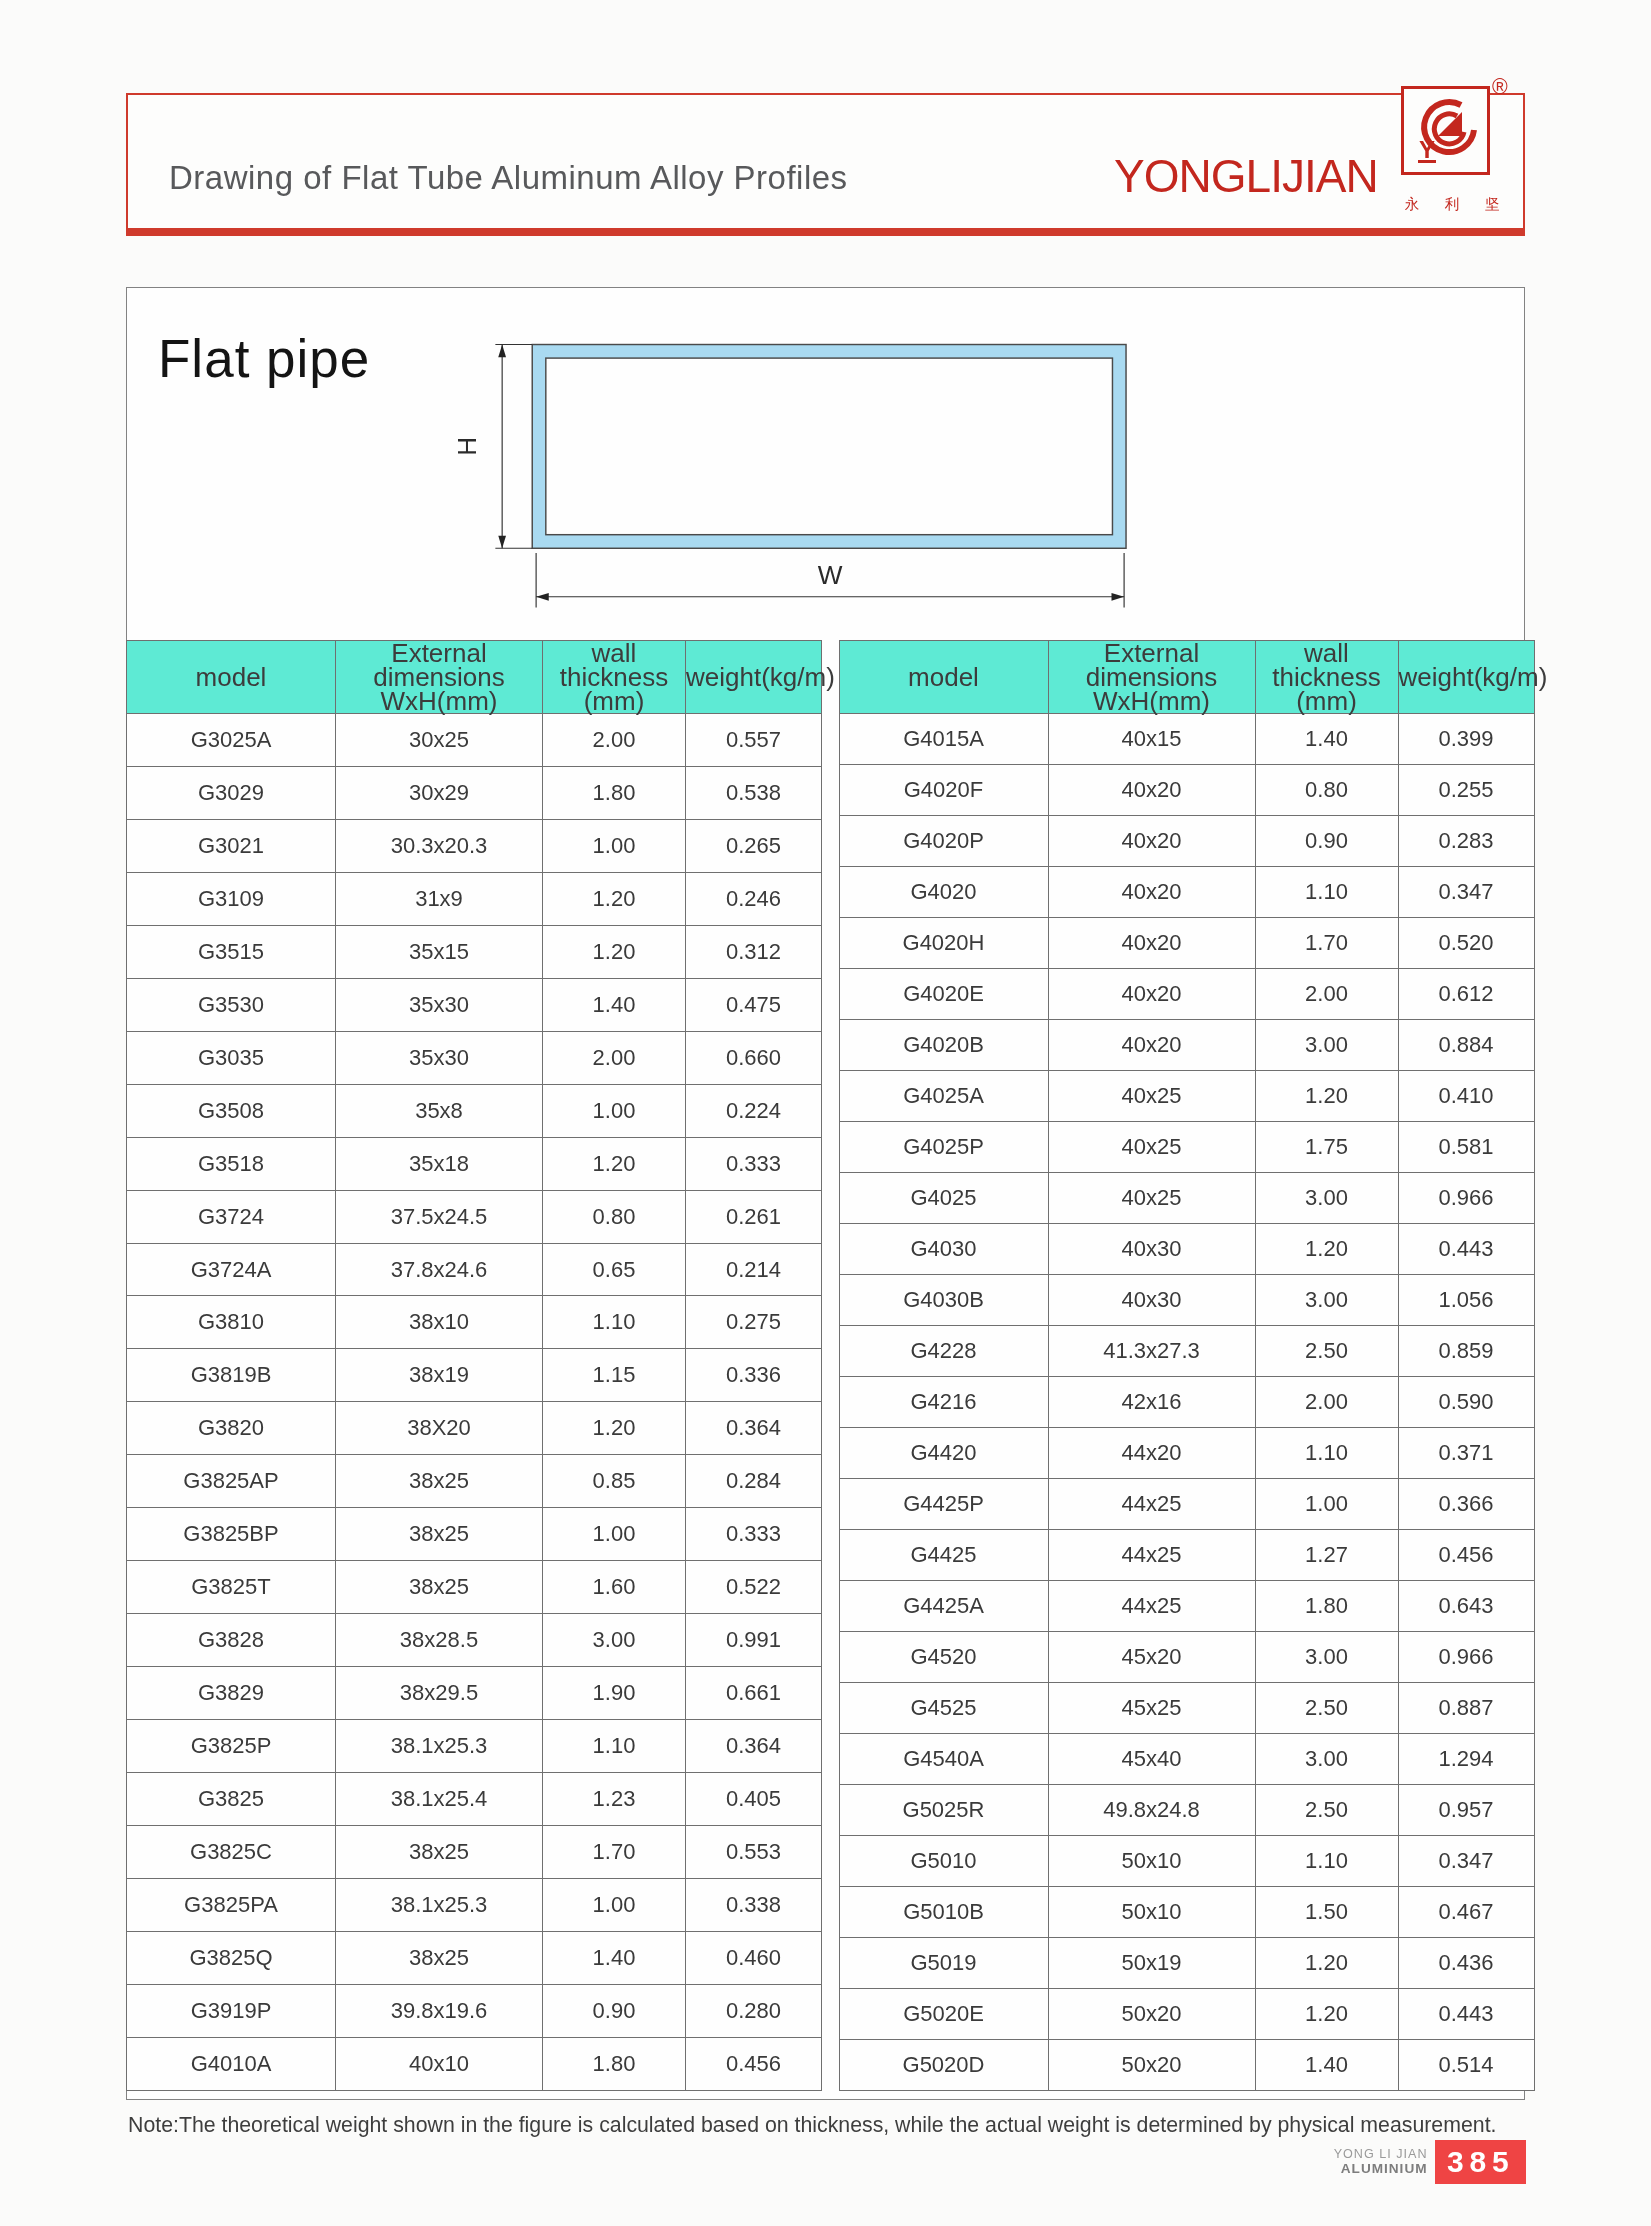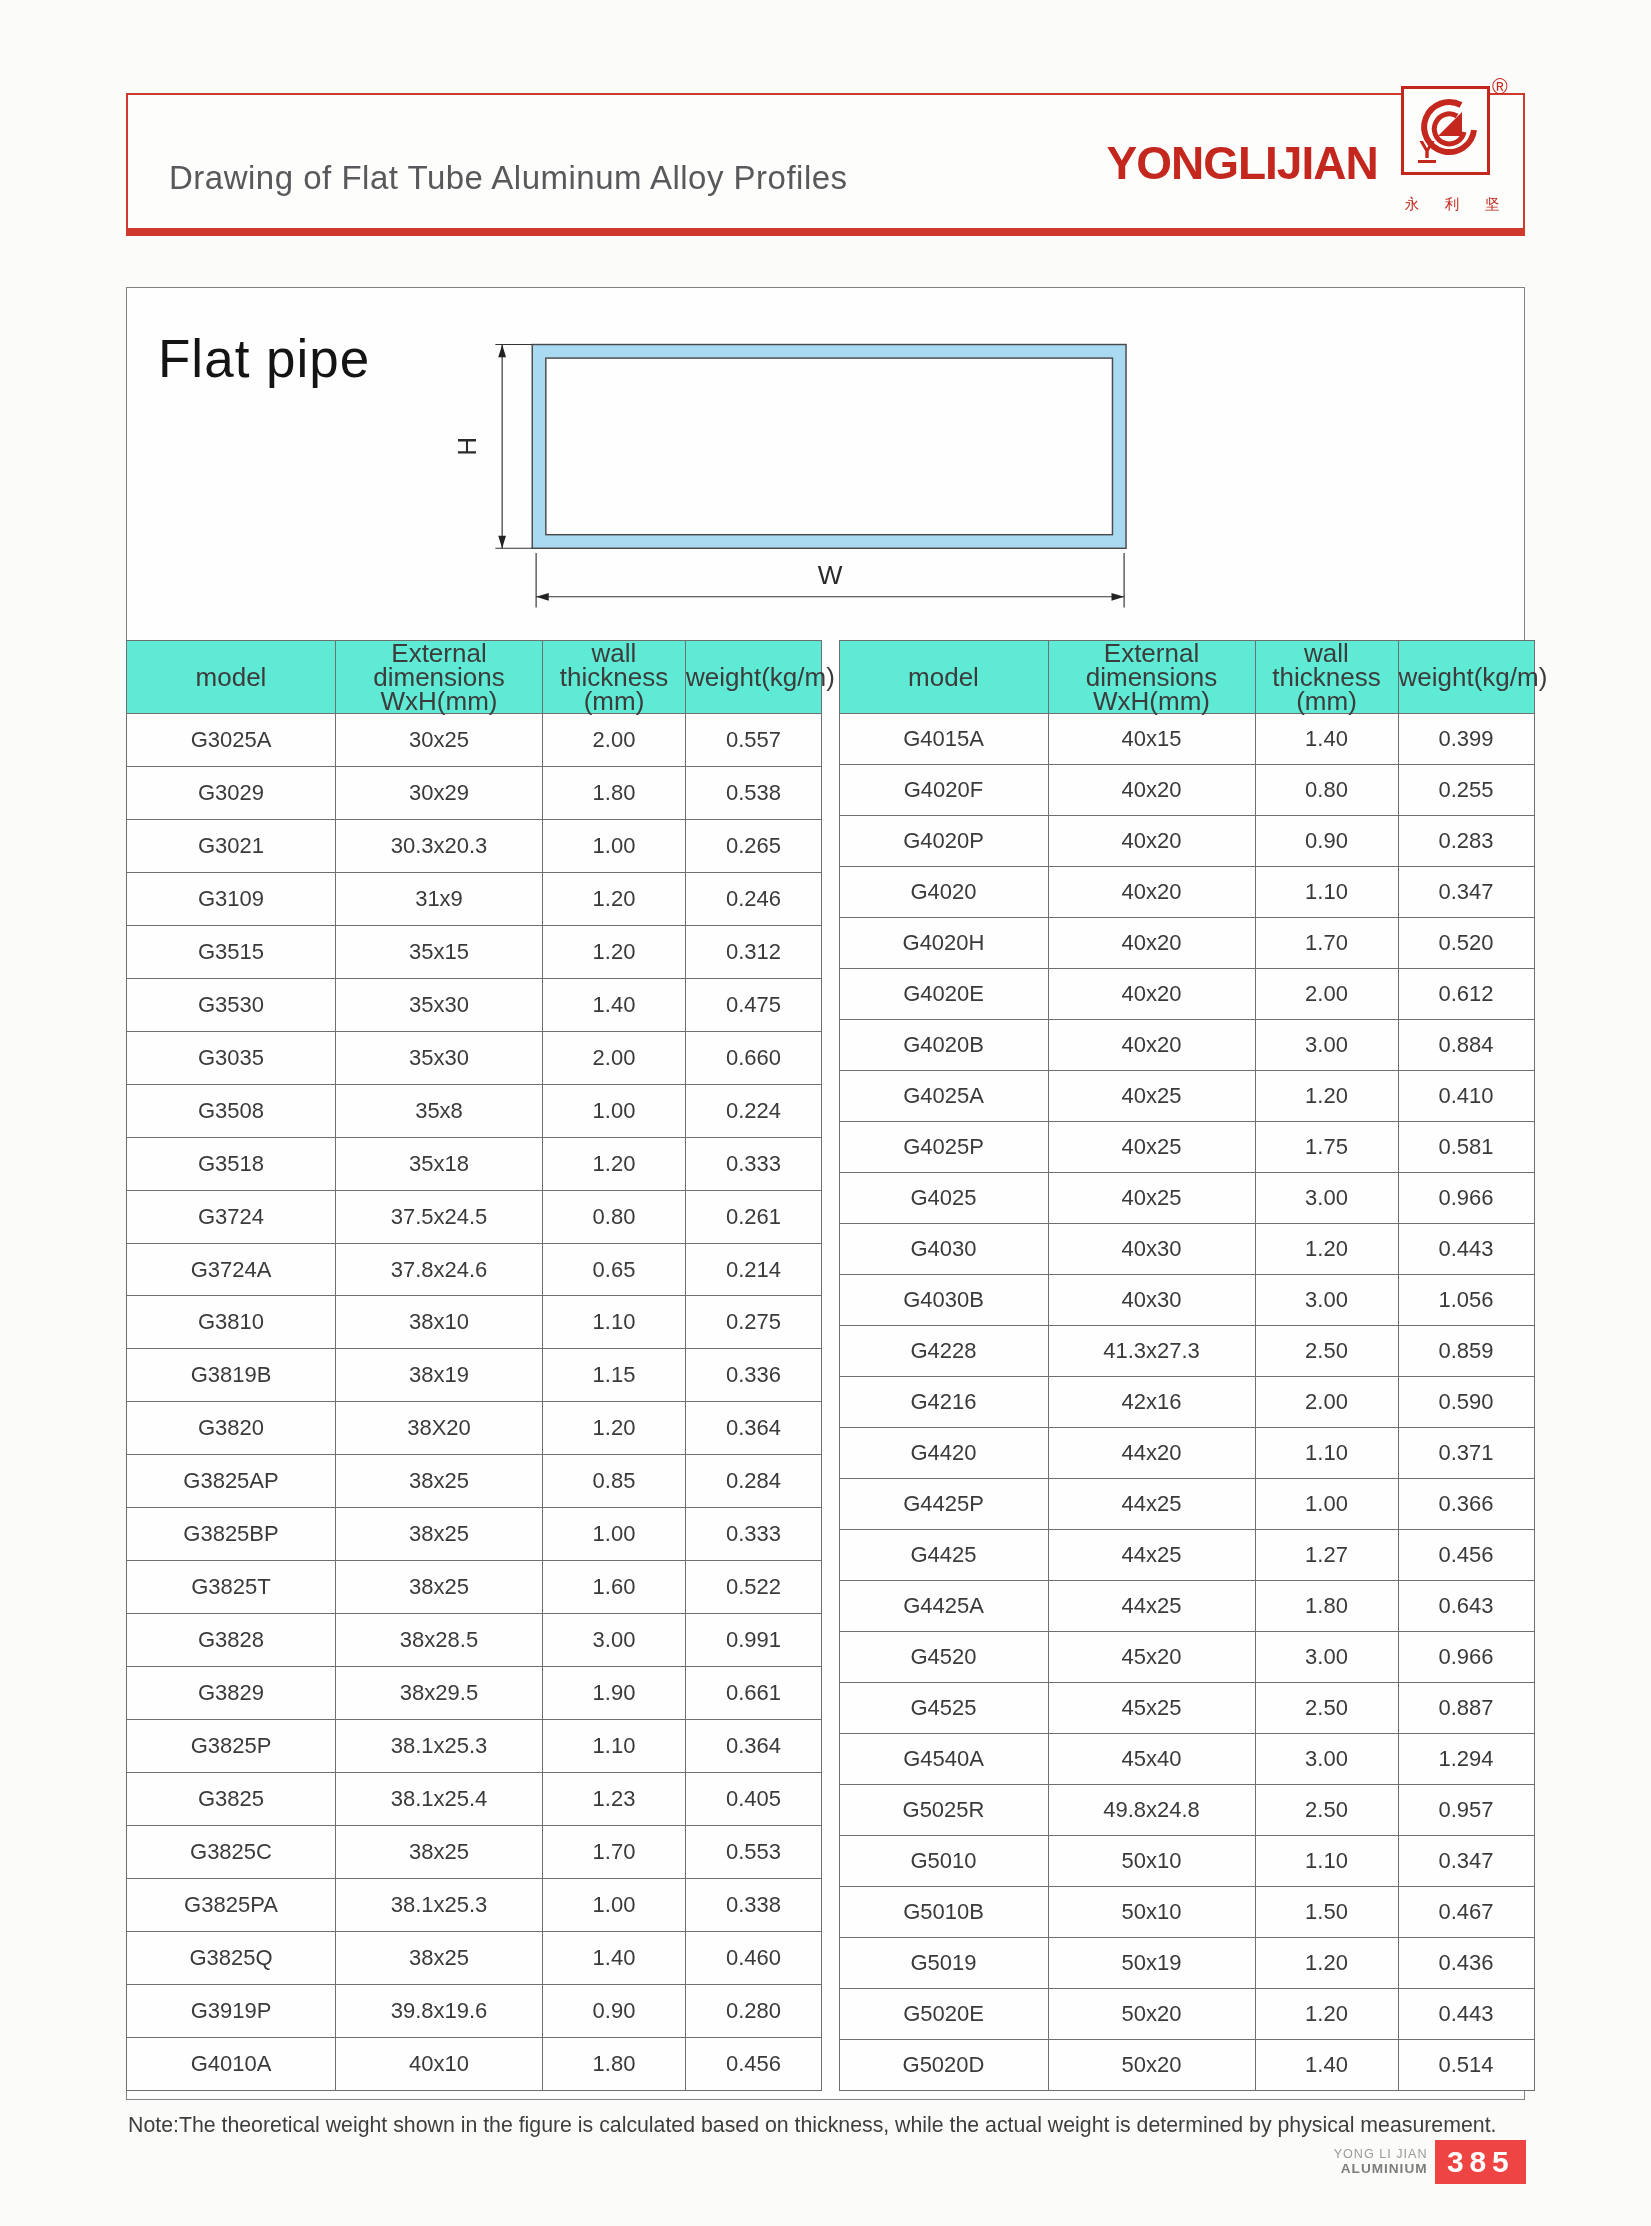--- a/index.html
+++ b/index.html
@@ -11,21 +11,21 @@
   .header-box{
     position:absolute;left:126px;top:93px;width:1399px;height:143px;
     box-sizing:border-box;border:2.9px solid #cf3a2c;border-bottom:8.7px solid #cf3a2c;
     background:#fdfdfc;
   }
   .page-title{
     position:absolute;left:41px;bottom:31px;font-size:33px;font-weight:normal;
     color:#58595b;letter-spacing:0.5px;white-space:nowrap;
   }
   .logo{position:absolute;right:29px;bottom:13.6px;display:flex;align-items:flex-end;gap:19.4px;}
-  .brand-word{font-size:46px;font-weight:bold;color:#c3271e;line-height:1;letter-spacing:-1px;margin-bottom:28px;}
+  .brand-word{font-size:46px;font-weight:normal;color:#c3271e;line-height:1;letter-spacing:-1px;margin-bottom:15px;}
   .emblem-wrap{position:relative;width:97px;text-align:center;}
   .emblem{width:89px;height:89px;box-sizing:border-box;border:3.9px solid #c3271e;margin:0 auto;
           display:flex;align-items:center;justify-content:center;background:#fdfdfc;}
   .reg-mark{position:absolute;top:-11.6px;right:-13.6px;font-size:21.3px;color:#c3271e;}
   .brand-cn{margin-top:20px;font-size:14.6px;color:#c3271e;letter-spacing:10.7px;white-space:nowrap;margin-left:7.8px;}
   
   .main-box{
     position:absolute;left:126px;top:287px;width:1399px;height:1813px;
     box-sizing:border-box;border:1.9px solid #828282;background:#fefefe;
   }

